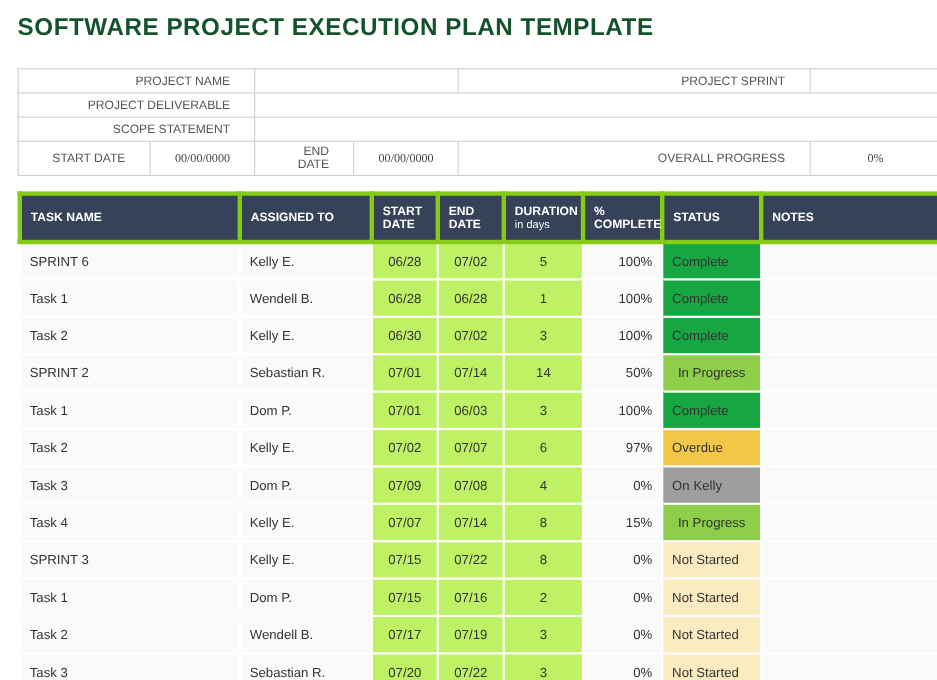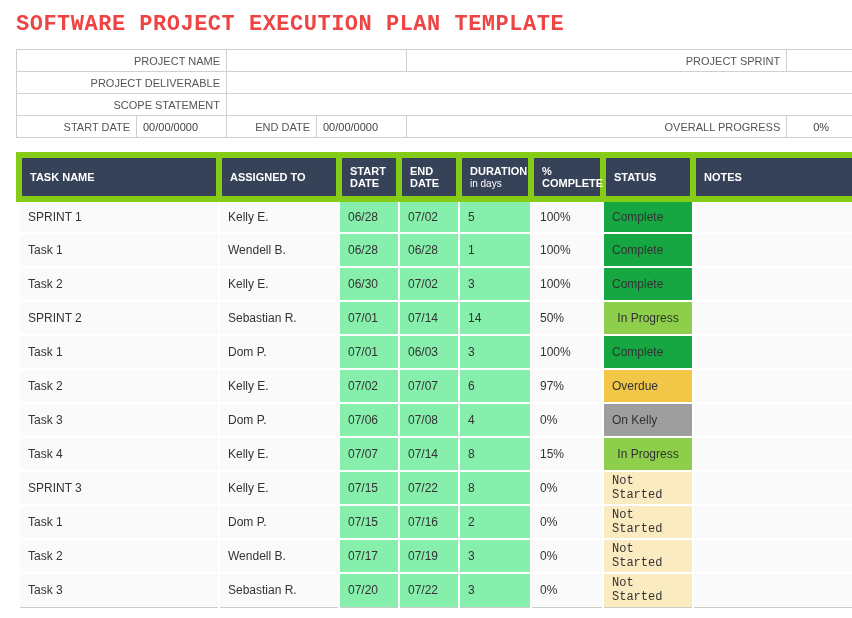--- a/index.html
+++ b/index.html
@@ -1,37 +1,37 @@
 <!DOCTYPE html>
 <html><head>
 <meta charset="utf-8">
 <style>
 * { box-sizing: border-box; margin: 0; padding: 0; }
 body { font-family: Arial, Helvetica, sans-serif; background: #fff; padding: 12px 16px; }
-.title { font-size: 22px; font-weight: 700; color: #ef4444; letter-spacing: 0.5px; margin-bottom: 12px; font-family: Liberation Mono, monospace; }
+.title { font-size: 22px; font-weight: 700; color: #14532d; letter-spacing: 0.5px; margin-bottom: 24px; }
 
 .meta-table { border-collapse: collapse; width: 840px; margin-bottom: 14px; }
 .meta-table td { border: 1px solid #d0d0d0; font-size: 11px; height: 22px; }
-.meta-label { text-align: right; padding: 3px 6px; color: #555; background: #fff; }
+.meta-label { text-align: right; padding: 3px 22px; color: #555; background: #fff; }
 .meta-label.narrow { width: 120px; }
-.meta-value { padding: 3px 6px; color: #444; }
+.meta-value { padding: 3px 22px; color: #444; font-family: Liberation Serif, serif; }
 .meta-value.center { text-align: center; }
 
 .task-table { border-collapse: collapse; width: 840px; table-layout: fixed; }
-.task-table th { background: #354257; color: #fff; font-size: 11px; text-align: left; padding: 6px 8px; border: 6px solid #84cc16; height: 44px; vertical-align: middle; }
+.task-table th { background: #354257; color: #fff; font-size: 11px; text-align: left; padding: 6px 8px; border: 4px solid #84cc16; height: 44px; vertical-align: middle; }
 .task-table th .sub { font-weight: 400; font-size: 10px; }
 .task-table td { border: 2px solid #fff; border-bottom: 1px solid #ccc; font-size: 12px; padding: 0 8px; height: 34px; color: #333; background: #fafafa; }
-.task-table td.c { background: #86efac; }
-.task-table td.r { }
+.task-table td.c { text-align: center; background: #bef264; }
+.task-table td.r { text-align: right; }
 .status-cell { color: #1a1a1a; padding-left: 8px; }
 .sc-complete { background: #16a742 !important; color: #fff; }
 .sc-inprogress { background: #8dce4a !important; text-align: center; }
 .sc-overdue { background: #f2c646 !important; }
 .sc-onhold { background: #9e9e9e !important; }
-.sc-notstarted { background: #fbebc1 !important; font-family: Liberation Mono, monospace; }
+.sc-notstarted { background: #fbebc1 !important; }
 </style>
 </head>
 <body>
 
 <div class="title">SOFTWARE PROJECT EXECUTION PLAN TEMPLATE</div>
 
 <table class="meta-table">
   <tbody>
       <tr>
     <td class="meta-label narrow" colspan="2">PROJECT NAME</td>
@@ -76,21 +76,21 @@
       <th>START DATE</th>
       <th>END DATE</th>
       <th><span>DURATION</span><br><span class="sub">in days</span></th>
       <th>% COMPLETE</th>
       <th>STATUS</th>
       <th>NOTES</th>
     </tr>
   </thead>
   <tbody id="task-body">
       <tr>
-        <td>SPRINT 1</td>
+        <td>SPRINT 6</td>
         <td>Kelly E.</td>
         <td class="c">06/28</td>
         <td class="c">07/02</td>
         <td class="c">5</td>
         <td class="r">100%</td>
         <td class="status-cell sc-complete">Complete</td>
         <td></td>
       </tr>
       <tr>
         <td>Task 1</td>
@@ -138,21 +138,21 @@
         <td class="c">07/02</td>
         <td class="c">07/07</td>
         <td class="c">6</td>
         <td class="r">97%</td>
         <td class="status-cell sc-overdue">Overdue</td>
         <td></td>
       </tr>
       <tr>
         <td>Task 3</td>
         <td>Dom P.</td>
-        <td class="c">07/06</td>
+        <td class="c">07/09</td>
         <td class="c">07/08</td>
         <td class="c">4</td>
         <td class="r">0%</td>
         <td class="status-cell sc-onhold">On Kelly</td>
         <td></td>
       </tr>
       <tr>
         <td>Task 4</td>
         <td>Kelly E.</td>
         <td class="c">07/07</td>

